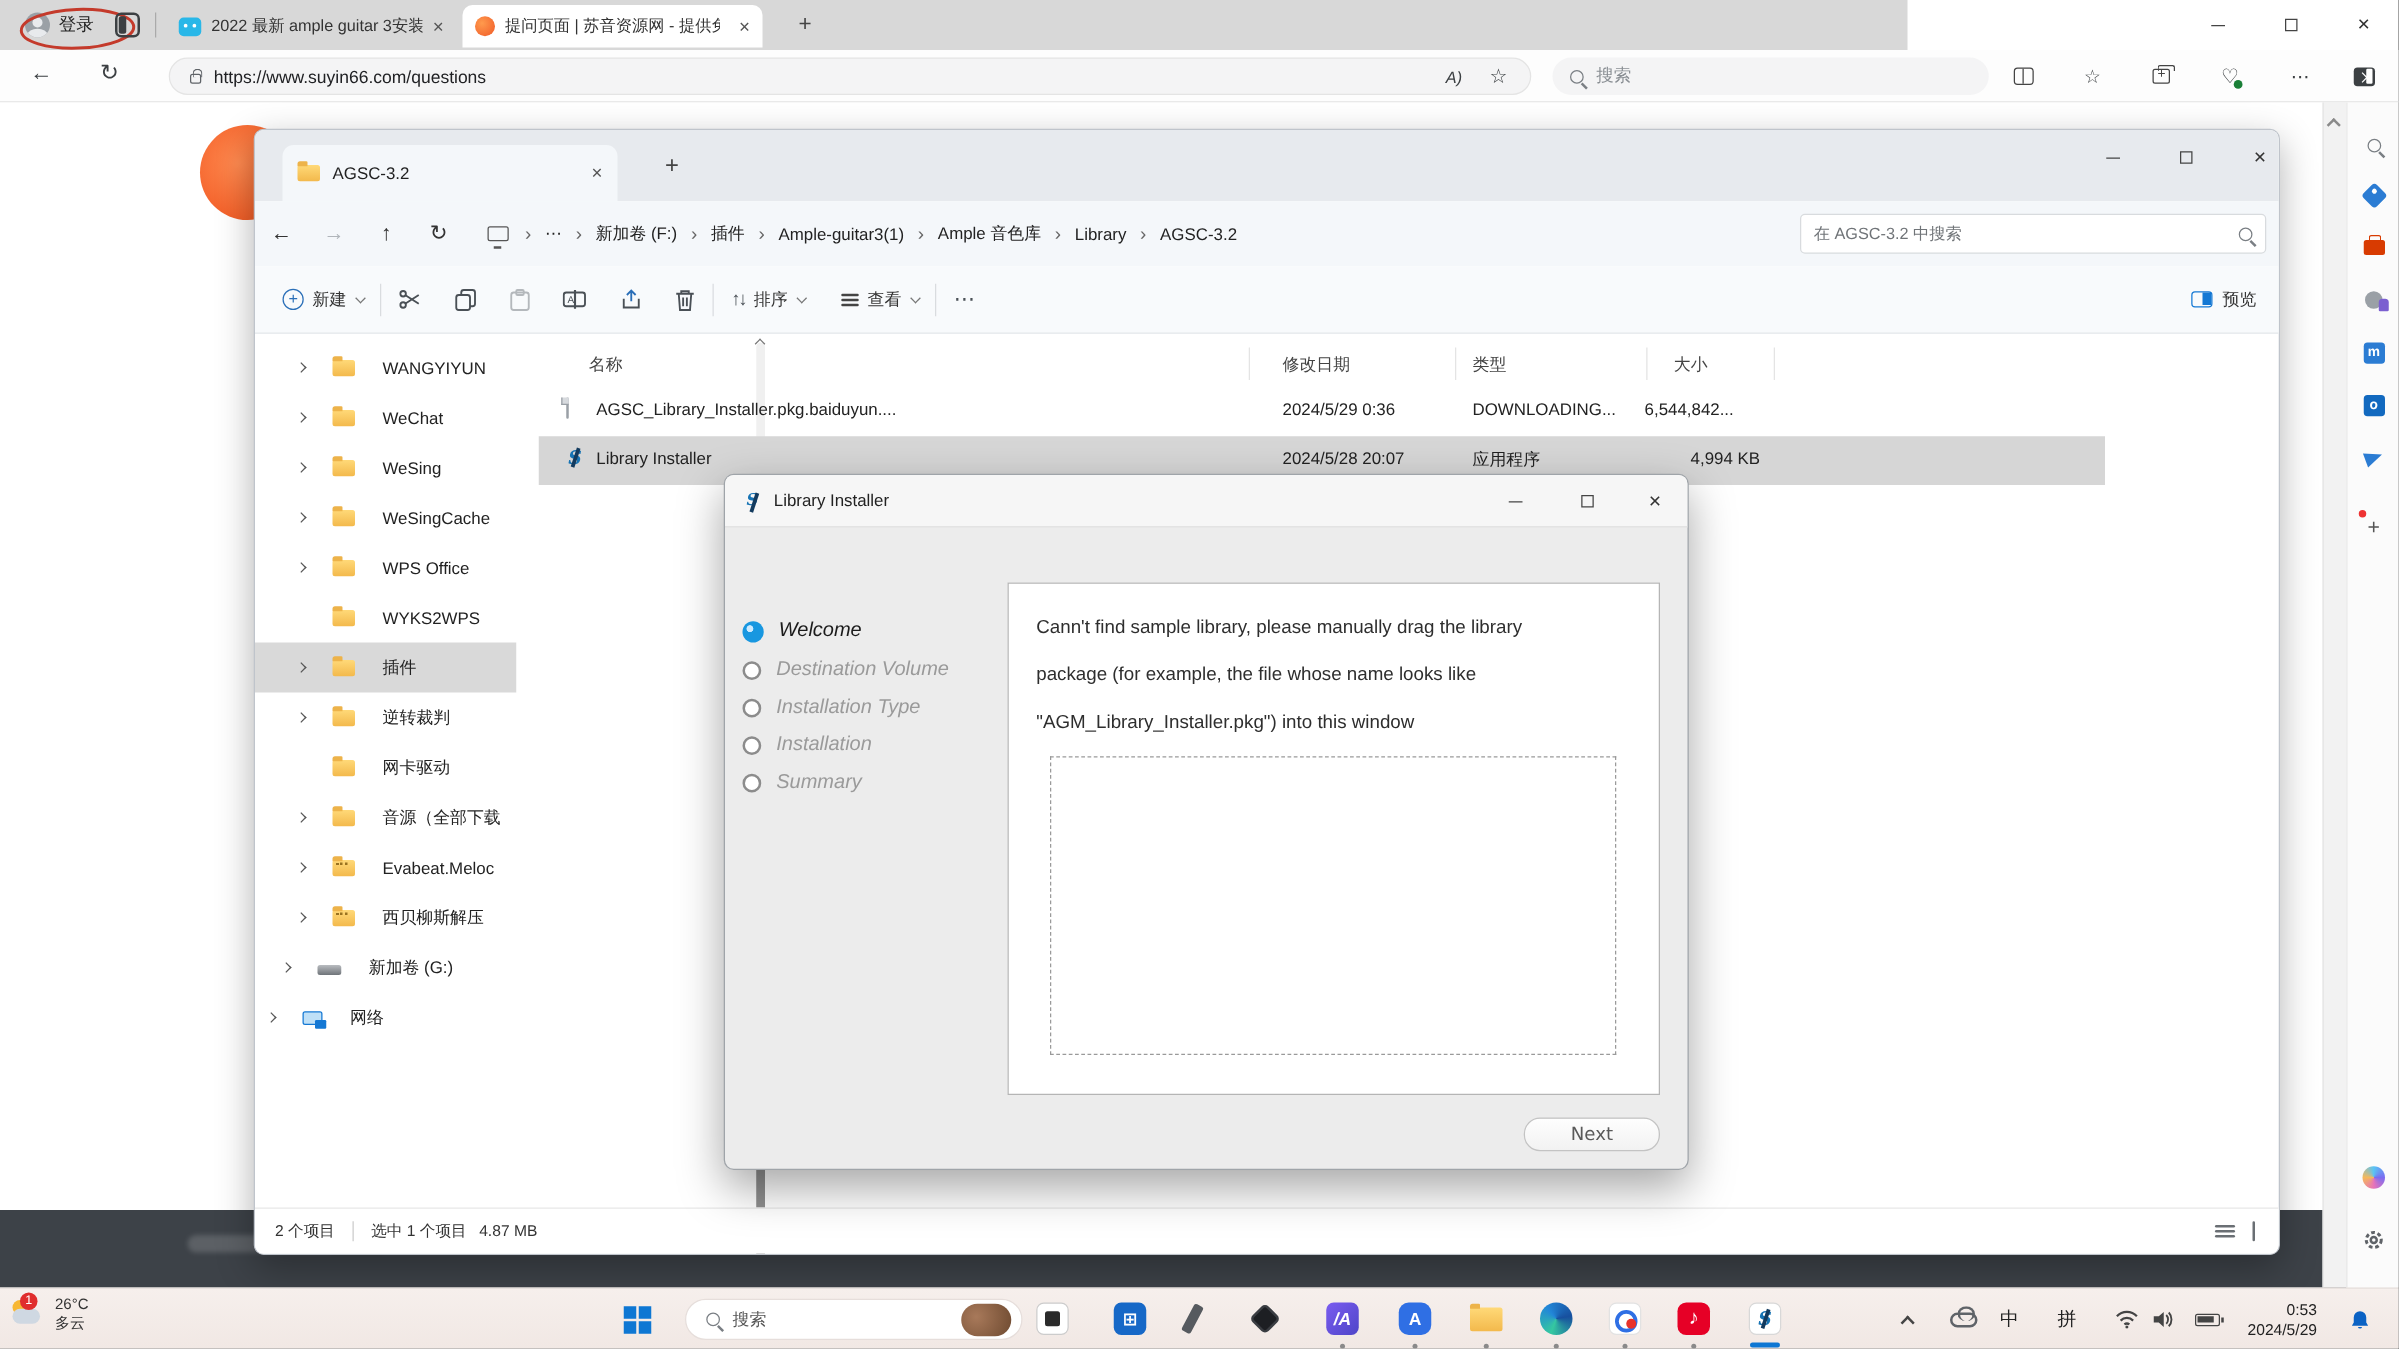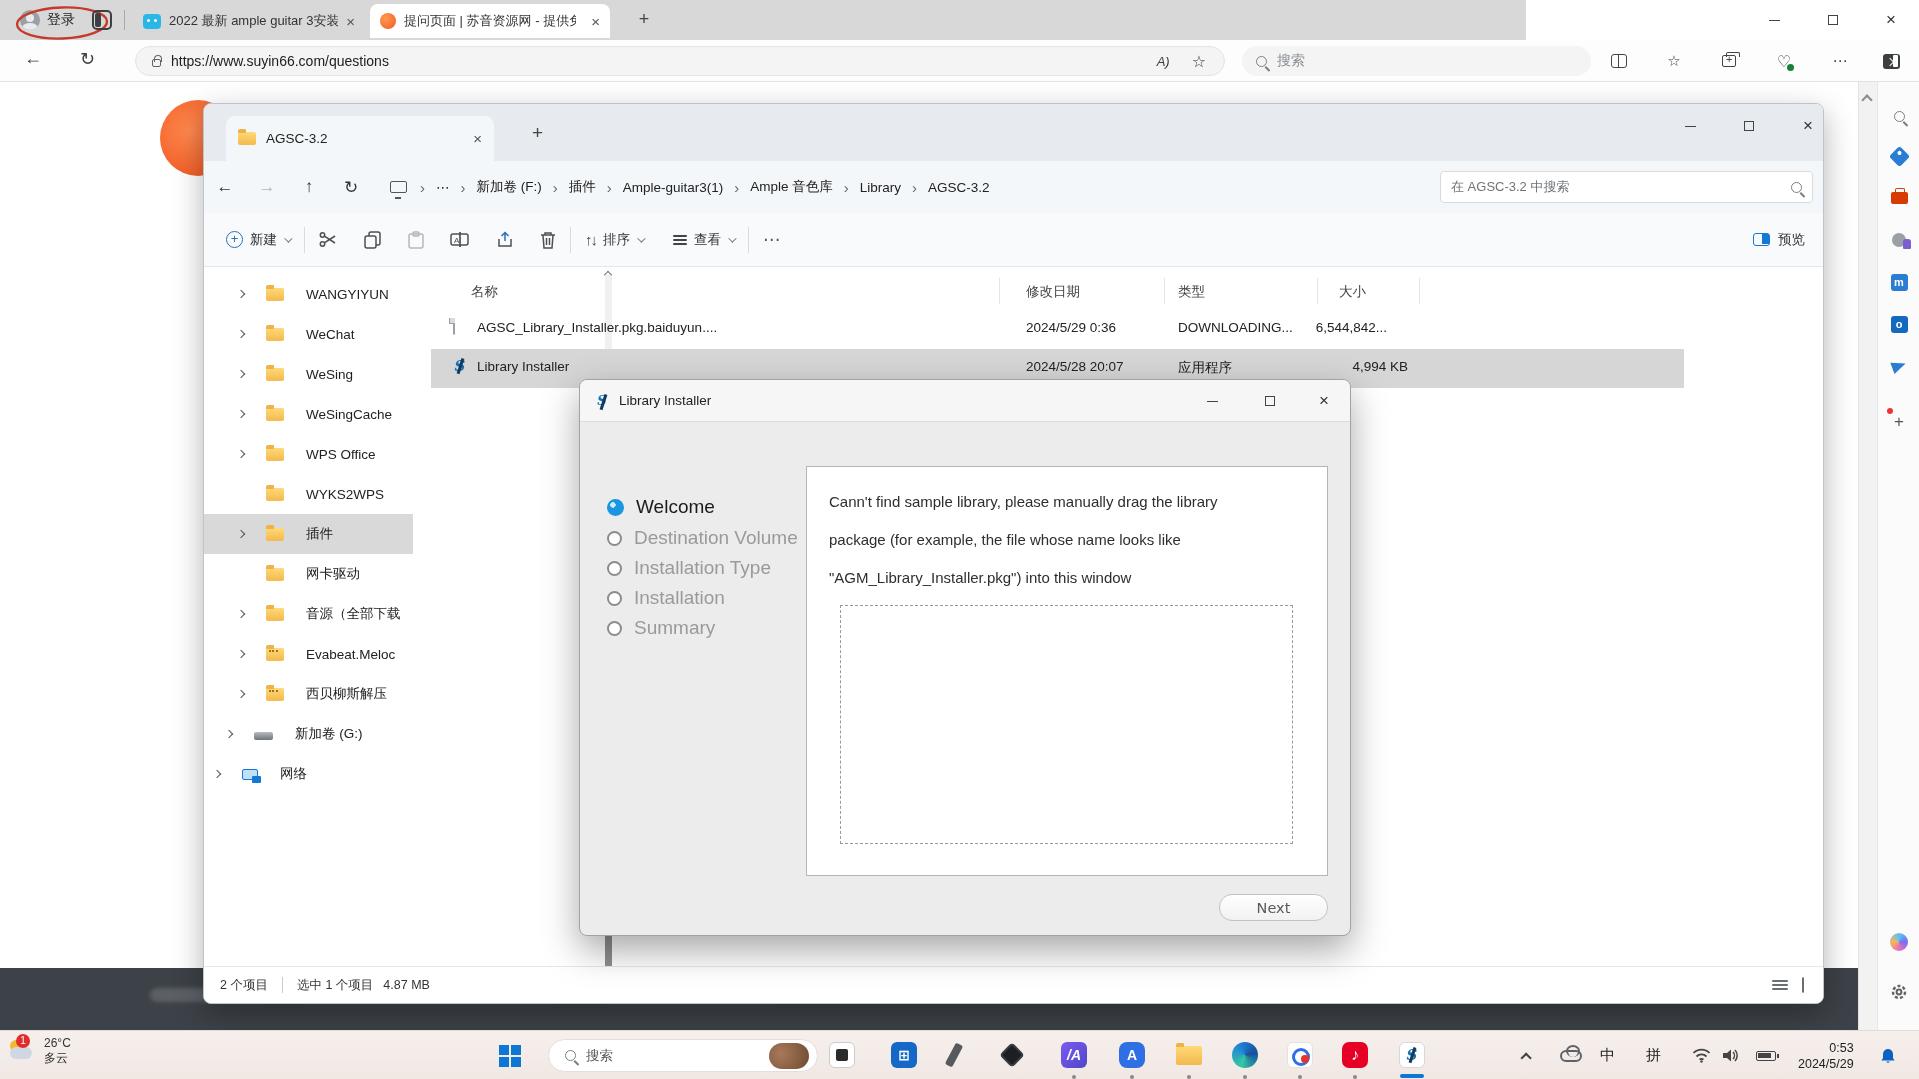--- a/index.html
+++ b/index.html
@@ -134,21 +134,21 @@
   .s-ico::before{content:"";position:absolute;left:8px;top:1px;width:2.5px;height:16px;background:#123a5e;transform:rotate(18deg);}
   .ex-status{position:absolute;left:0;bottom:0;width:100%;height:37px;background:#fff;border-top:1px solid #e7e7e7;display:flex;align-items:center;font-size:12.5px;color:#333;}
   .st-sep{width:1px;height:16px;background:#ccc;margin:0 14px;}
   .view-toggle{width:16px;height:13px;border:1.4px solid #6a6f74;border-radius:2px;}
   .view-lines i{display:block;height:1.6px;background:#6a6f74;margin:2.4px 0;width:16px;border-radius:1px;}
 
   
   .dialog{position:absolute;left:579px;top:379px;width:772px;height:557px;background:#ececec;border:1px solid #9fa4a9;border-radius:8px;box-shadow:0 14px 36px rgba(0,0,0,0.35);overflow:hidden;}
   .dlg-title{position:absolute;left:0;top:0;width:100%;height:42px;background:#f6f6f6;border-bottom:1px solid #ddd;display:flex;align-items:center;gap:9px;padding-left:14px;font-size:13.5px;color:#222;}
   .dlg-wc{position:absolute;top:0;width:56px;height:42px;display:flex;align-items:center;justify-content:center;}
-  .step{position:absolute;left:27px;display:flex;align-items:center;gap:12px;font-size:19px;color:#9a9a9a;font-family:"DejaVu Sans",sans-serif;}
+  .step{position:absolute;left:14px;display:flex;align-items:center;gap:12px;font-size:16px;color:#9a9a9a;font-family:"DejaVu Sans",sans-serif;font-style:italic;}
   .step.active{color:#1b1b1b;}
   .radio{width:15px;height:15px;border-radius:50%;border:2.2px solid #8c8c8c;background:#fff;flex:0 0 auto;}
   .radio.on{border:none;background:radial-gradient(circle at 35% 35%,#cdeaff 0 2.5px,#1897e0 3px);width:17px;height:17px;}
   .dlg-box{position:absolute;left:226px;top:86px;width:522px;height:410px;background:#fff;border:1px solid #b5b5b5;}
   .dlg-text{position:absolute;left:22px;top:16px;width:480px;font-size:15px;color:#2e2e2e;line-height:38px;font-family:"DejaVu Sans",sans-serif;}
   .dropzone{position:absolute;left:33px;top:138px;width:453px;height:239px;border:1.5px dashed #9a9a9a;}
   .next-btn{position:absolute;left:639px;top:514px;width:109px;height:27px;border:1.5px solid #c3c3c3;border-radius:13px;background:linear-gradient(#fefefe,#f2f2f2);color:#5a5a5a;font-size:14.5px;display:flex;align-items:center;justify-content:center;font-family:"DejaVu Sans",sans-serif;}
 
   
   .taskbar{position:absolute;left:0;top:1030px;width:1919px;height:49px;background:linear-gradient(#f6efec,#f1e8e4);border-top:1px solid #e2dad6;}
@@ -429,20 +429,25 @@
           <span class="tchev hide"></span>
           <span class="f-ico"></span>
           <span>WYKS2WPS</span>
         </div>
       <div class="ti sel">
           <span class="tchev"></span>
           <span class="f-ico"></span>
           <span>插件</span>
         </div>
       <div class="ti">
+          <span class="tchev"></span>
+          <span class="f-ico"></span>
+          <span>逆转裁判</span>
+        </div>
+      <div class="ti">
           <span class="tchev hide"></span>
           <span class="f-ico"></span>
           <span>网卡驱动</span>
         </div>
       <div class="ti">
           <span class="tchev"></span>
           <span class="f-ico"></span>
           <span>音源（全部下载</span>
         </div>
       <div class="ti">

